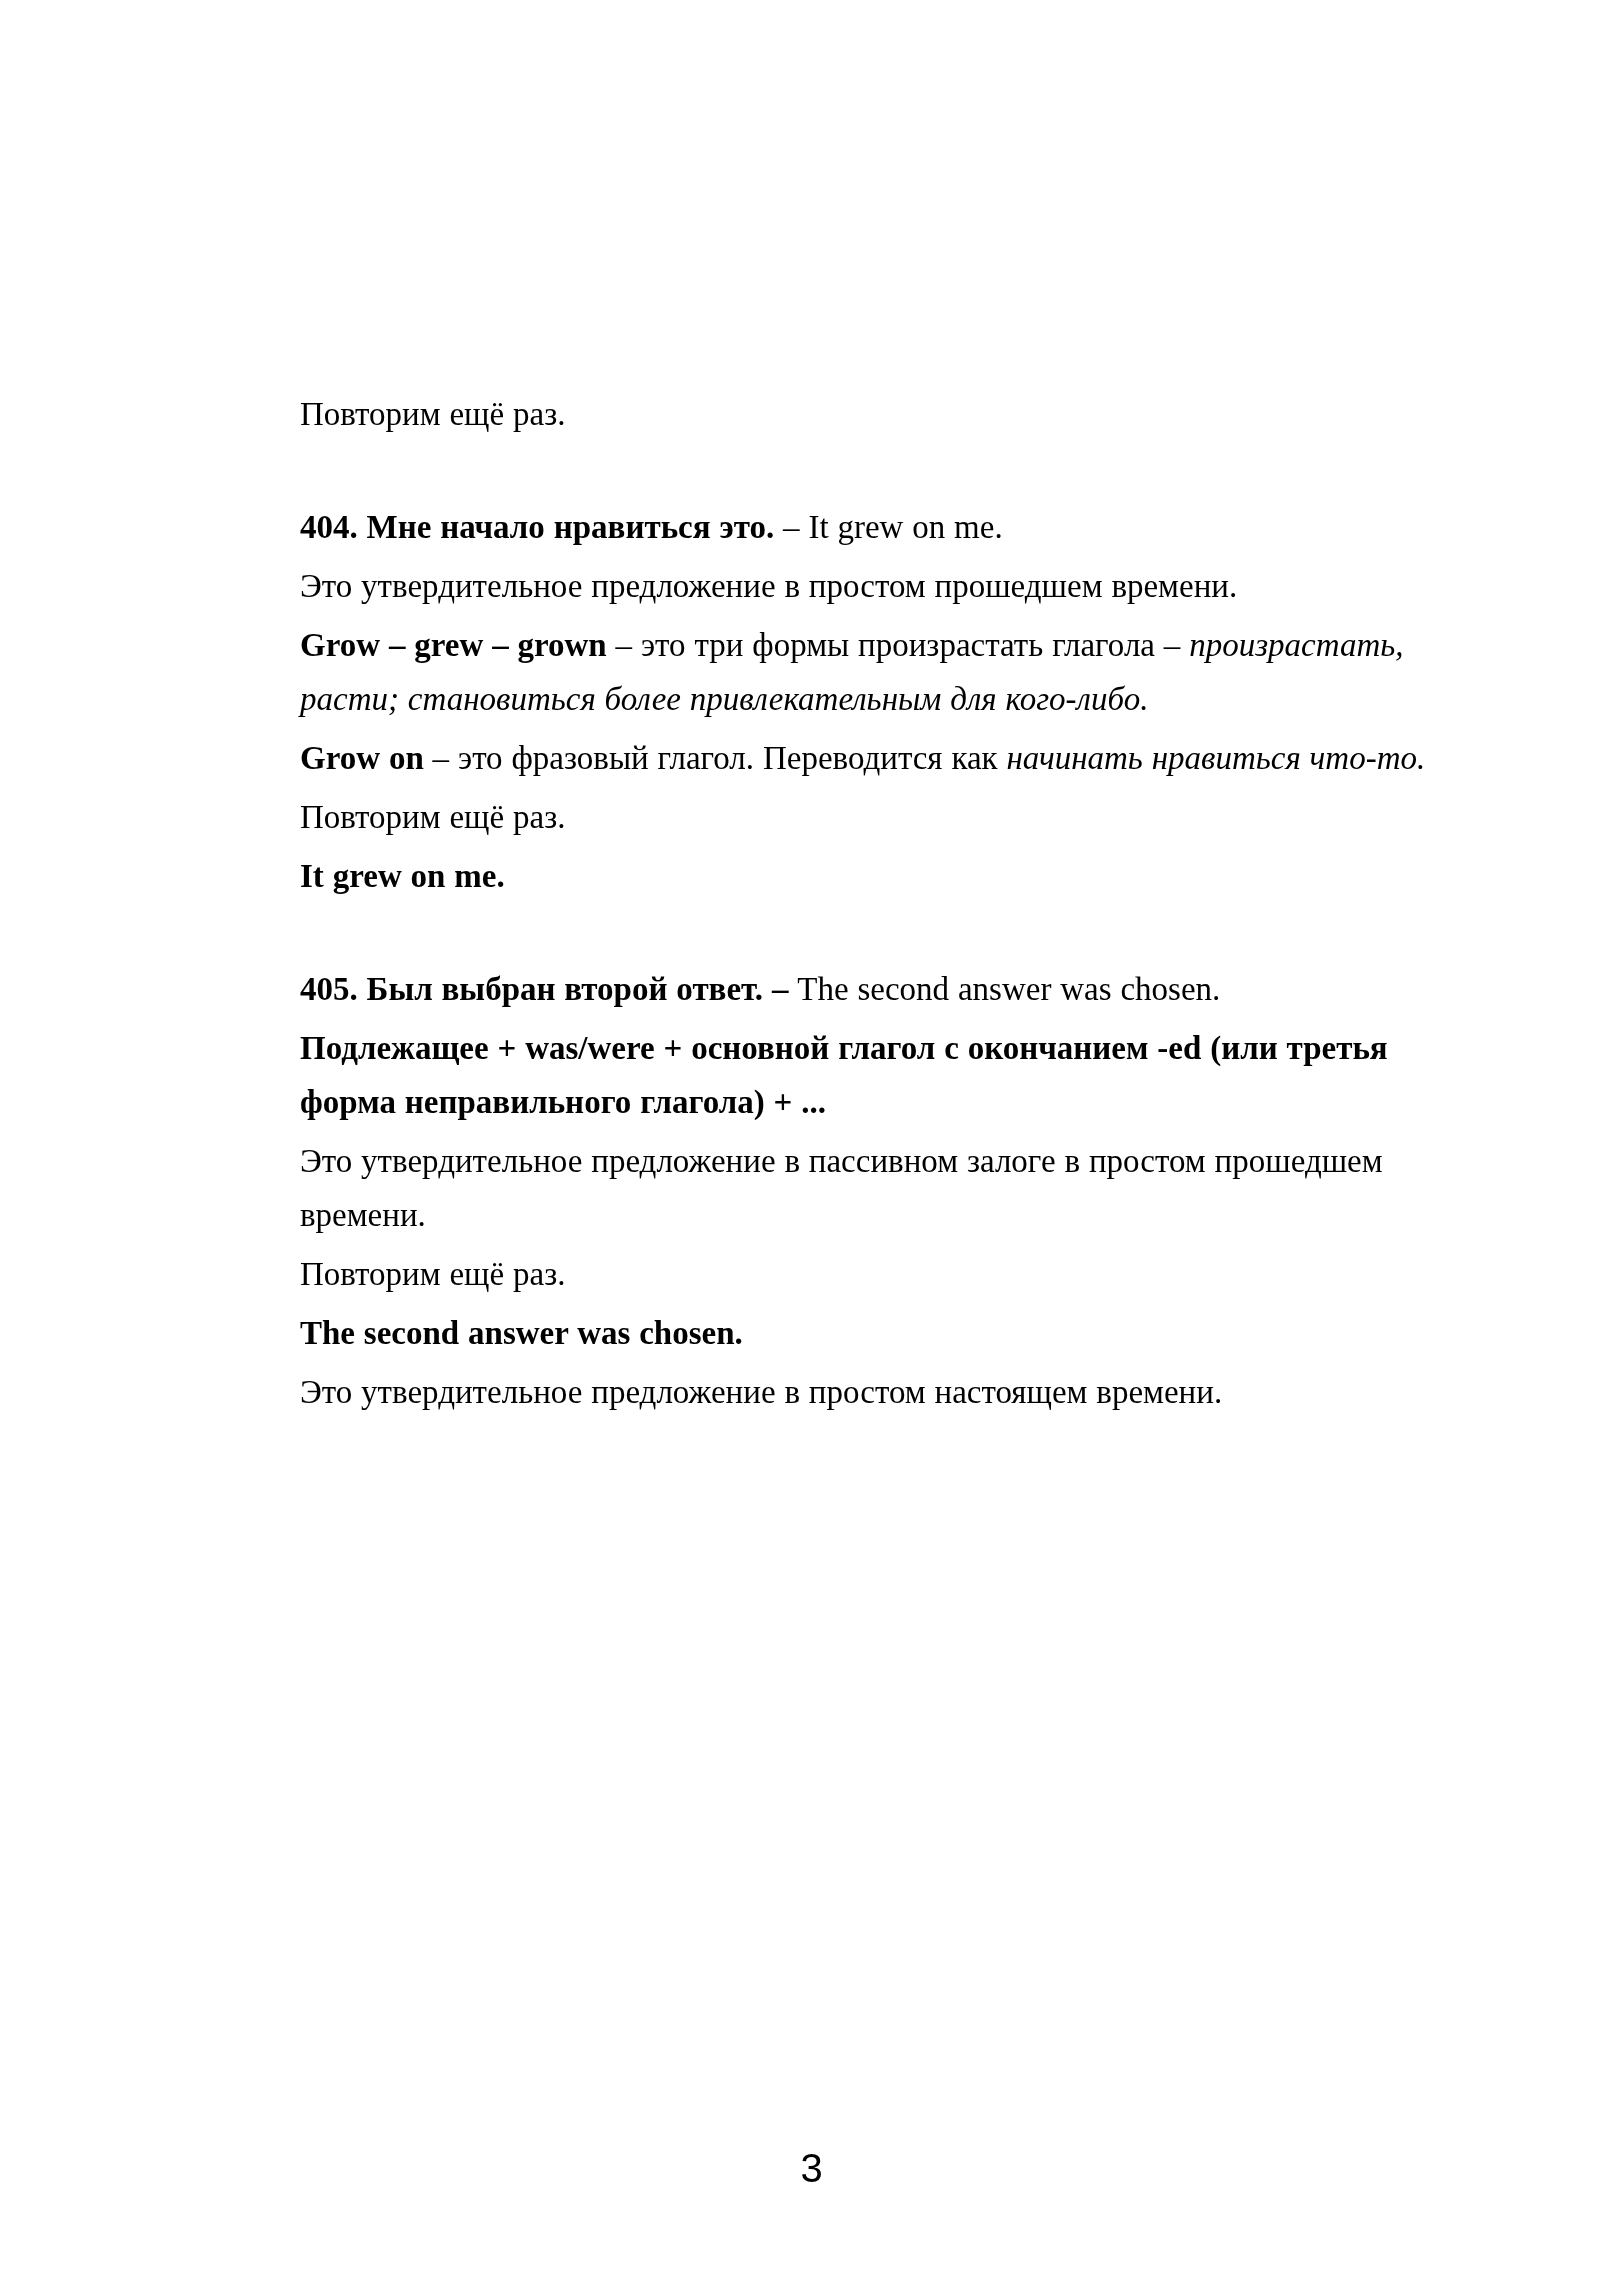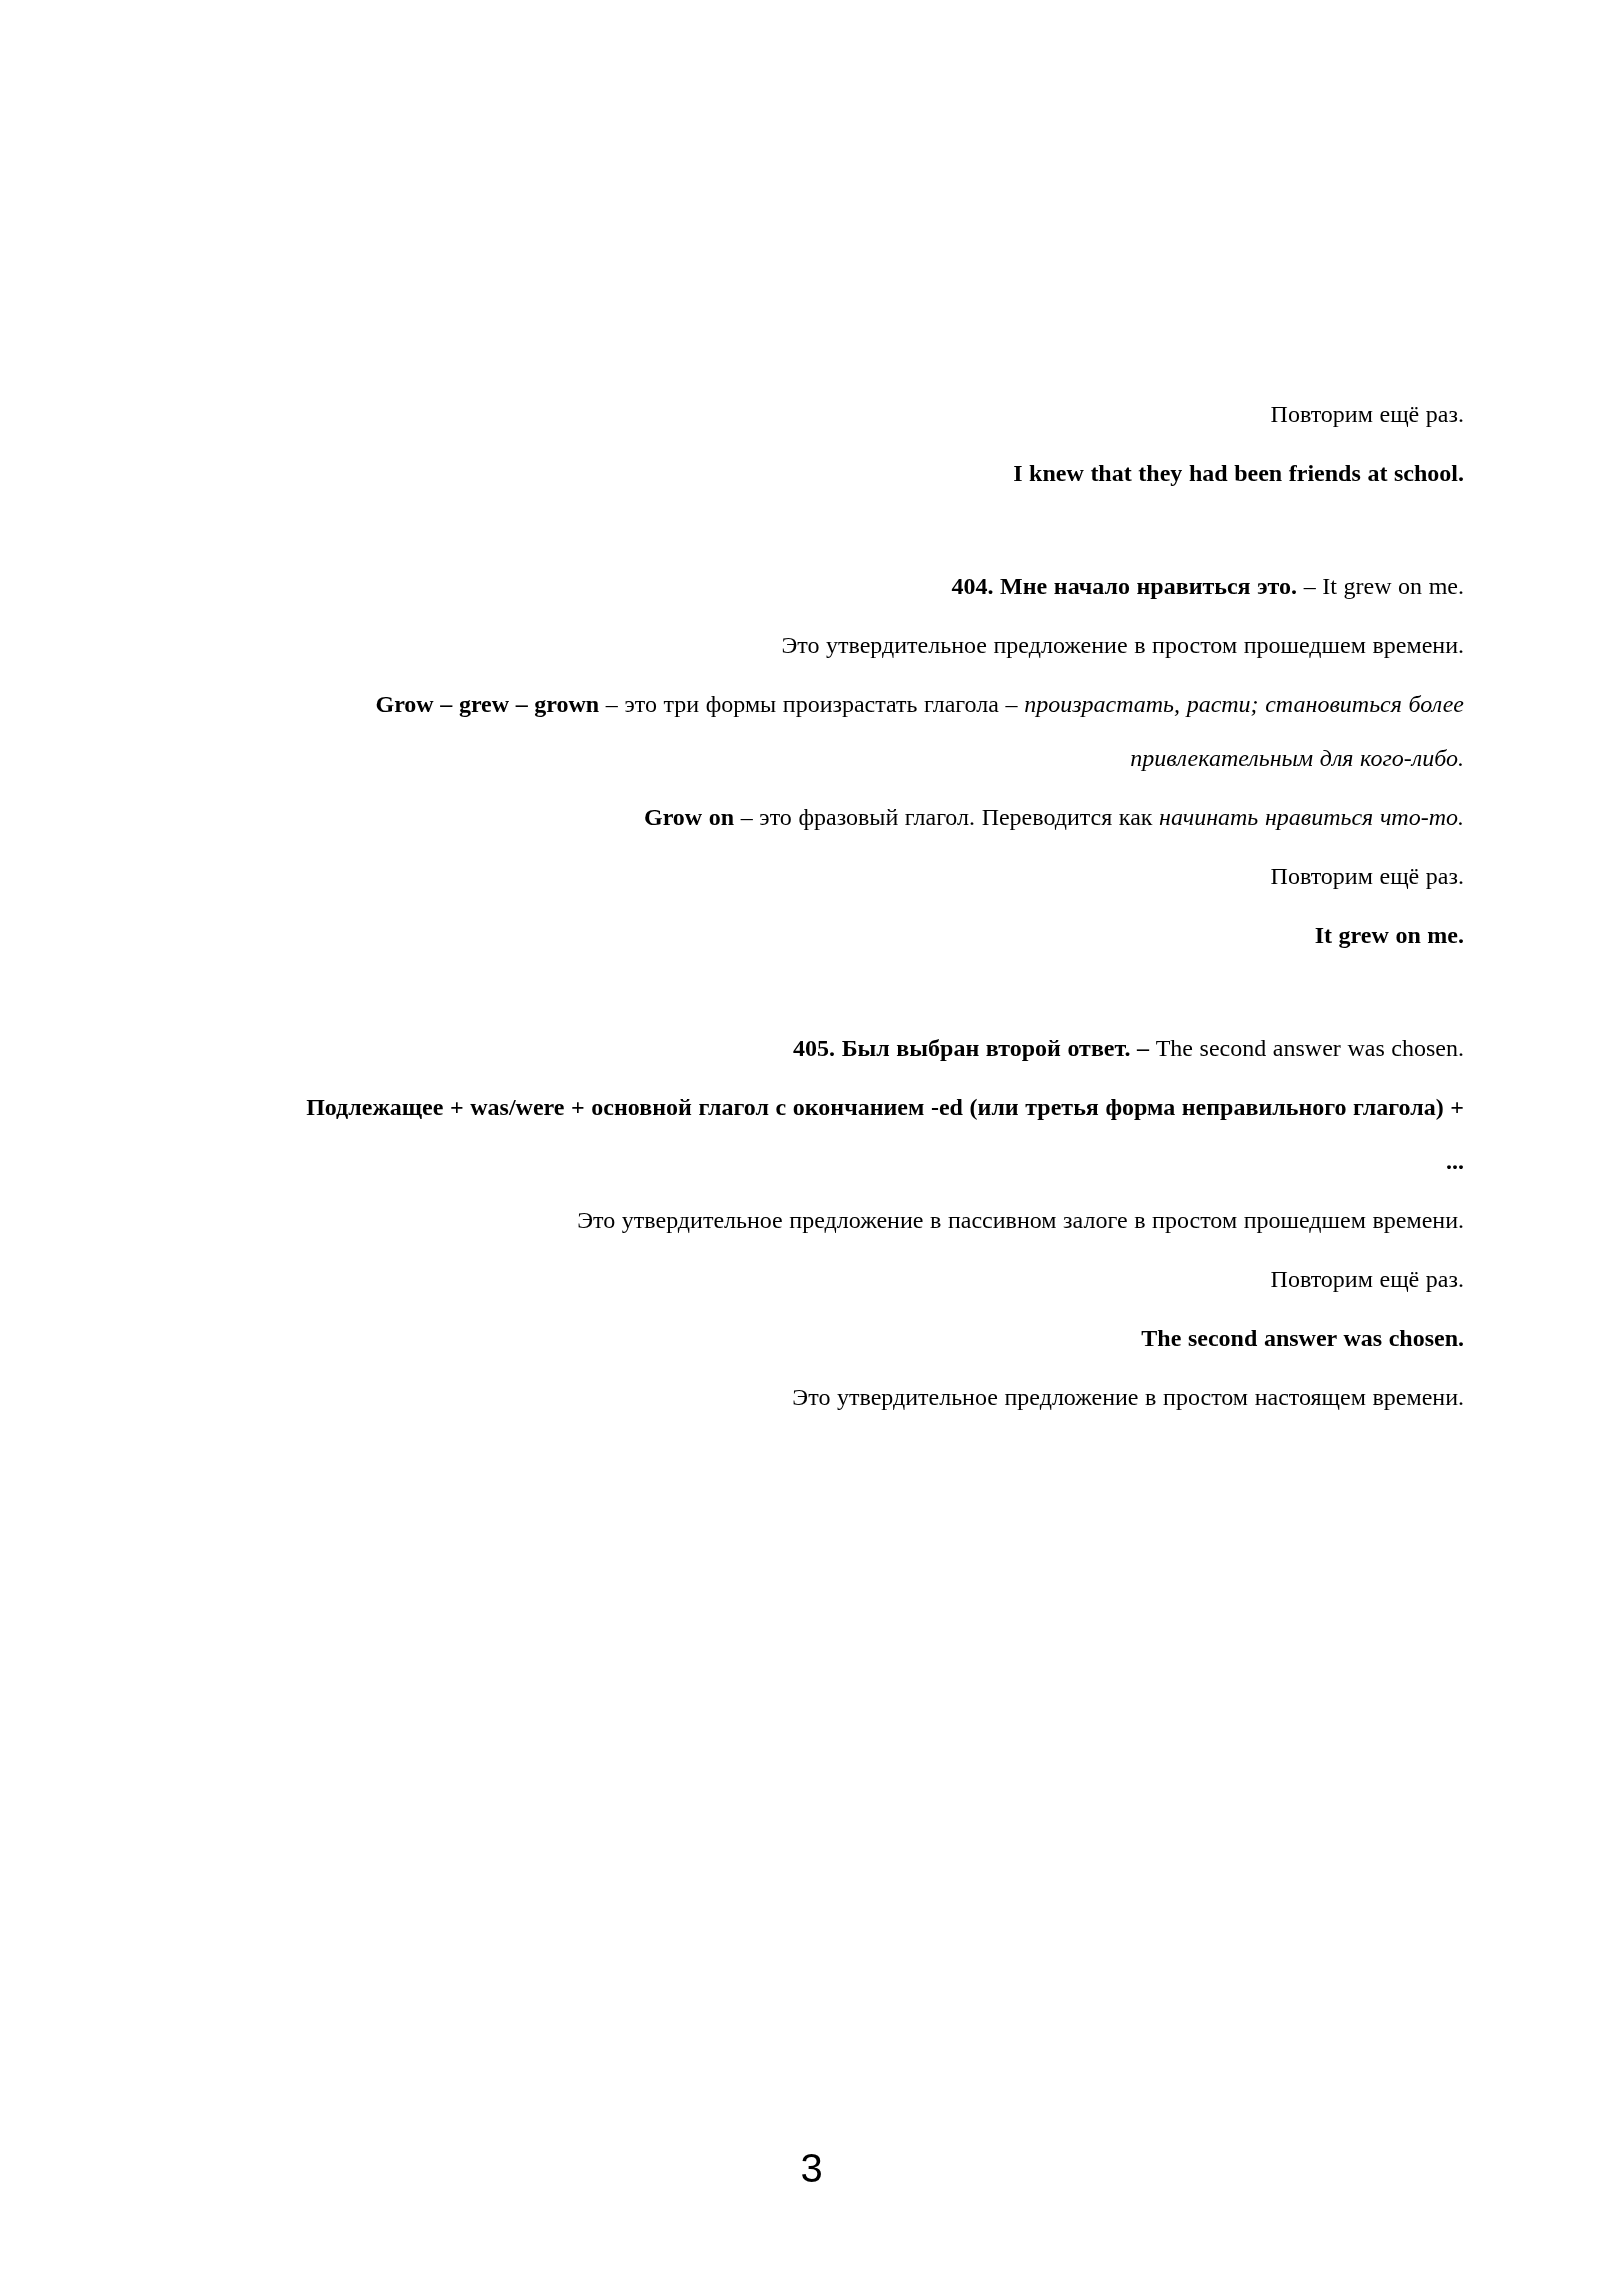--- a/index.html
+++ b/index.html
@@ -17,23 +17,23 @@
     overflow: hidden;
   }
   .content {
     position: absolute;
     left: 287px;
     top: 387px;
     width: 1177px;
   }
   .para {
     margin: 0 0 5px 13px;
-    font-size: 24px;
+    font-size: 33px;
     line-height: 54px;
-    text-align: right;
+    text-align: left;
     word-spacing: 0.6px;
   }
   .section-start {
     margin-top: 59px;
   }
   .r { font-weight: normal; font-style: normal; }
   .b { font-weight: bold;   font-style: normal; }
   .i { font-weight: normal; font-style: italic; }
   .page-number {
     position: absolute;
@@ -48,21 +48,20 @@
   }
 </style>
 </head>
 <body>
 
 <div class="page">
   <div class="content">
 
     <p class="para"><span class="r">Повторим ещё раз.</span></p>
 
-    <p class="para"><span class="b">I knew that they had been friends at school.</span></p>
 
     <p class="para section-start"><span class="b">404. Мне начало нравиться это.</span><span class="r"> – It grew on me.</span></p>
 
     <p class="para"><span class="r">Это утвердительное предложение в простом прошедшем времени.</span></p>
 
 
     <p class="para"><span class="b">Grow – grew – grown</span><span class="r"> – это три формы произрастать глагола – </span><span class="i">произрастать, расти; становиться более привлекательным для кого-либо.</span></p>
 
     <p class="para"><span class="b">Grow on</span><span class="r"> – это фразовый глагол. Переводится как </span><span class="i">начинать нравиться что-то.</span></p>
 

